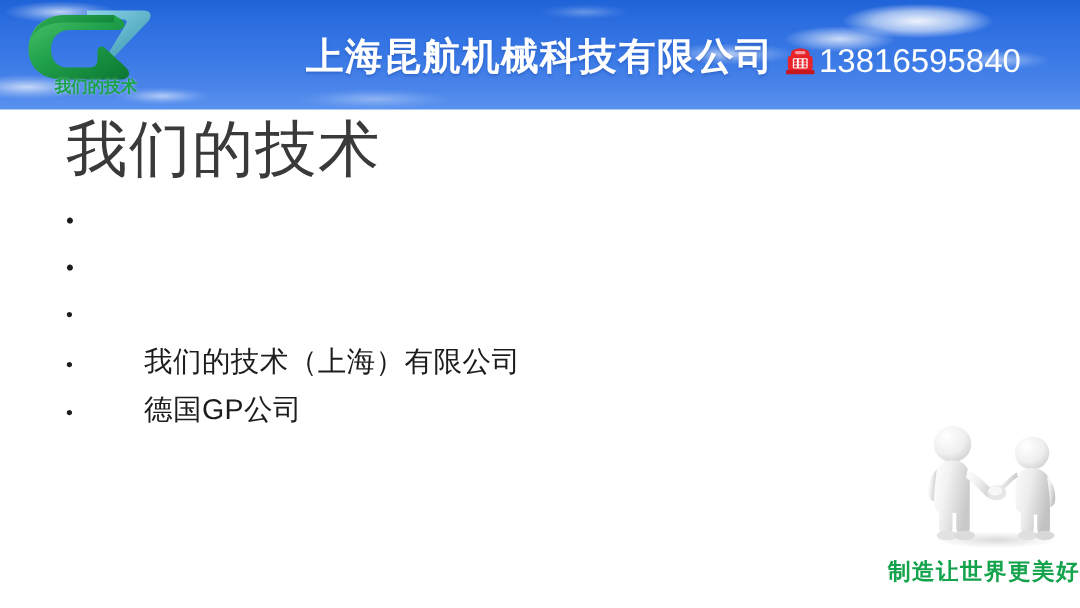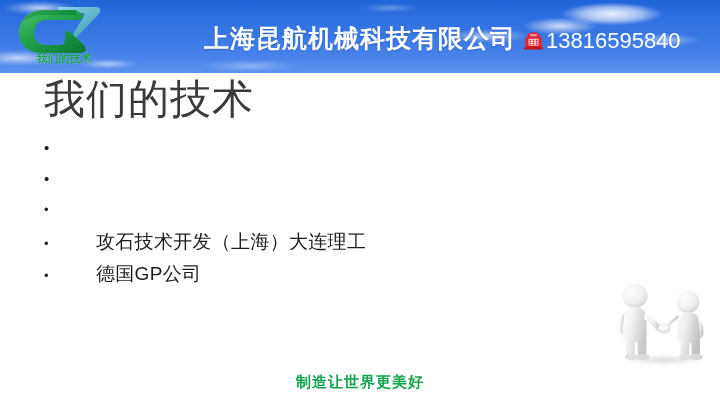--- a/index.html
+++ b/index.html
@@ -184,21 +184,21 @@
     width: 104px;
     height: 88px;
   }
 
   
   #footer-slogan {
     position: absolute;
     left: 0;
     top: 373px;
     width: 720px;
-    text-align: center;
+    text-align: right;
     font-size: 15px;
     font-weight: bold;
     color: #13a34c;
     letter-spacing: 1px;
     line-height: 18px;
     white-space: nowrap;
   }
 </style>
 </head>
 <body>
@@ -273,21 +273,21 @@
     </div>
 
     <div class="bullet-row level-2">
       <span class="bullet-dot">•</span>
       <span class="bullet-indent"></span>
     </div>
 
     <div class="bullet-row level-2">
       <span class="bullet-dot">•</span>
       <span class="bullet-indent"></span>
-      <span class="bullet-text">攻石技术开发（上海）大连理工</span>
+      <span class="bullet-text">我们的技术（上海）有限公司</span>
     </div>
 
     <div class="bullet-row level-2">
       <span class="bullet-dot">•</span>
       <span class="bullet-indent"></span>
       <span class="bullet-text">德国GP公司</span>
     </div>
 
   </div>
 

